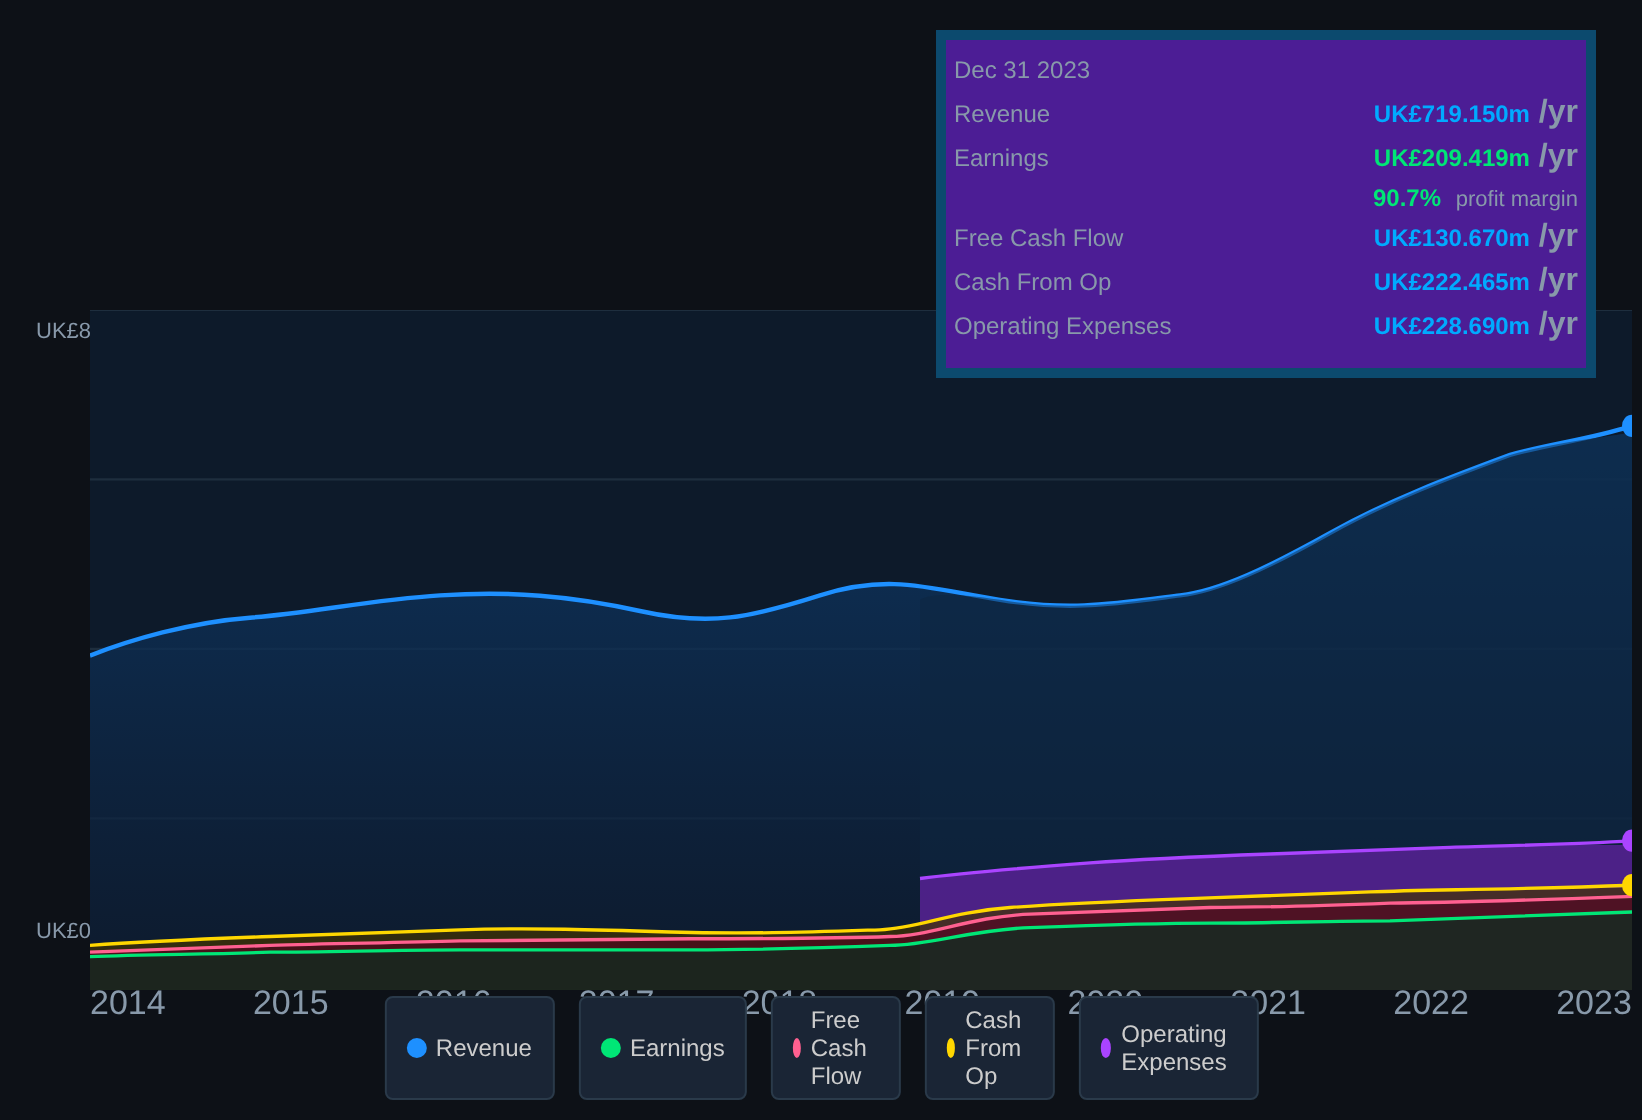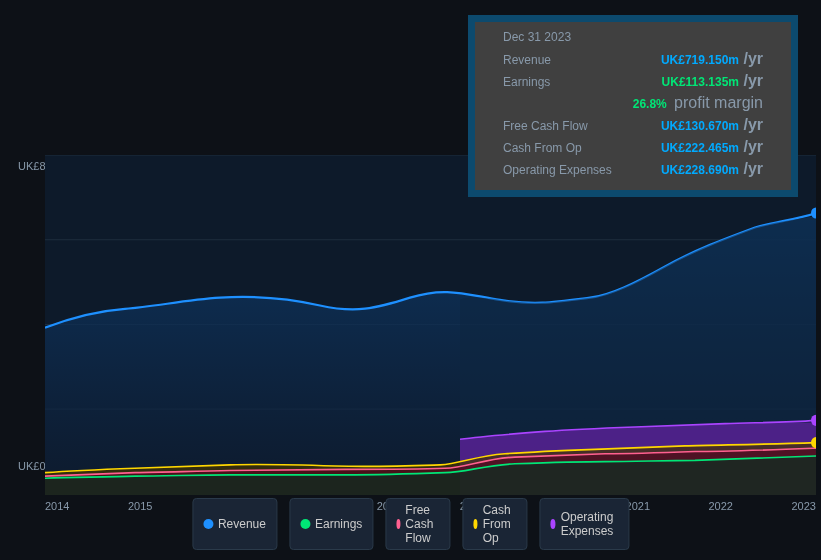--- a/index.html
+++ b/index.html
@@ -14,23 +14,23 @@
     .container {
       position: relative;
       width: 821px;
       height: 560px;
     }
     
     .tooltip {
       position: absolute;
       top: 15px;
       left: 468px;
-      background: #404040;
-      border: 7px solid #0c4a6e;
-      padding: 8px 28px;
+      background: #4c1d95;
+      border: 5px solid #0c4a6e;
+      padding: 8px 4px;
       width: 330px;
       z-index: 10;
     }
     .tooltip-title {
       color: #8899aa;
       font-size: 12px;
       margin-bottom: 6px;
     }
     .tooltip-row {
       display: flex;
@@ -39,21 +39,21 @@
       margin-bottom: 4px;
       font-size: 12px;
     }
     .tooltip-label { color: #8899aa; }
     .tooltip-value { font-weight: bold; }
     .tooltip-value.blue { color: #00aaff; margin-left: 32px; }
     .tooltip-value.green { color: #00e676; }
     .tooltip-value.unit { color: #8899aa; font-size: 16px; }
     .profit-margin {
       color: #8899aa;
-      font-size: 16px;
+      font-size: 11px;
       margin-left: 4px;
     }
     
     .y-axis-label {
       position: absolute;
       top: 160px;
       left: 18px;
       color: #8899aa;
       font-size: 11px;
     }
@@ -103,46 +103,46 @@
     .x-axis {
       position: absolute;
       bottom: 48px;
       left: 45px;
       right: 5px;
       display: flex;
       justify-content: space-between;
     }
     .x-label {
       color: #8899aa;
-      font-size: 11px;
+      font-size: 17px;
       text-align: center;
     }
   </style>
 </head>
 <body>
 
 <div class="container">
 
   <div class="tooltip">
     <div class="tooltip-title">Dec 31 2023</div>
 
     <div class="tooltip-row">
       <span class="tooltip-label">Revenue</span>
       <span><span class="tooltip-value blue">UK£719.150m</span><span class="tooltip-value unit"> /yr</span></span>
     </div>
 
     <div class="tooltip-row">
       <span class="tooltip-label">Earnings</span>
-      <span><span class="tooltip-value green">UK£113.135m</span><span class="tooltip-value unit"> /yr</span></span>
+      <span><span class="tooltip-value green">UK£209.419m</span><span class="tooltip-value unit"> /yr</span></span>
     </div>
 
     <div class="tooltip-row">
       <span class="tooltip-label"></span>
       <span>
-        <span class="tooltip-value green">26.8%</span>
+        <span class="tooltip-value green">90.7%</span>
         <span class="profit-margin"> profit margin</span>
       </span>
     </div>
 
     <div class="tooltip-row">
       <span class="tooltip-label">Free Cash Flow</span>
       <span><span class="tooltip-value blue">UK£130.670m</span><span class="tooltip-value unit"> /yr</span></span>
     </div>
 
     <div class="tooltip-row">

